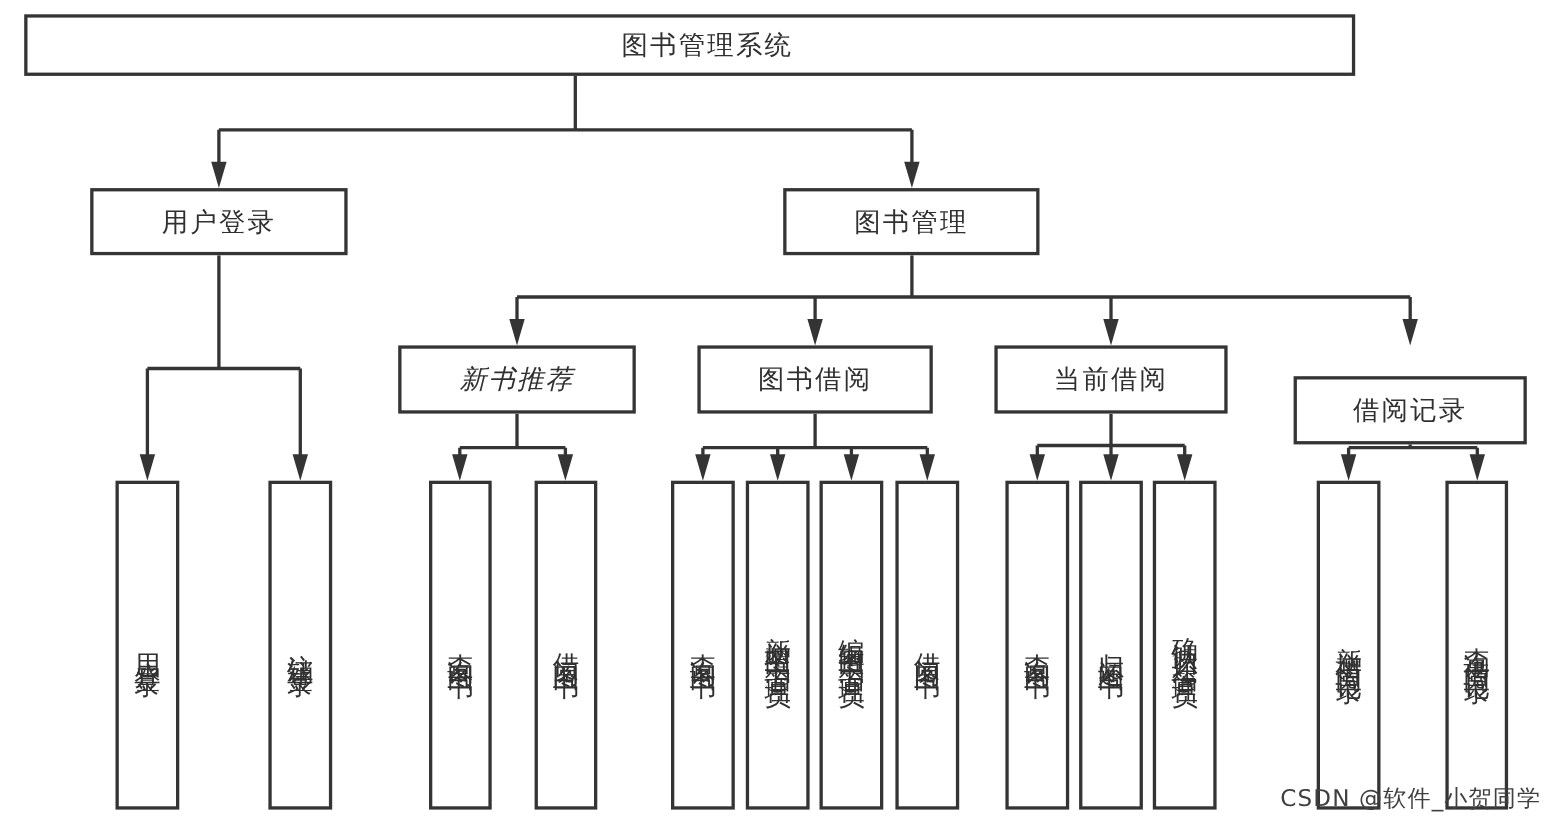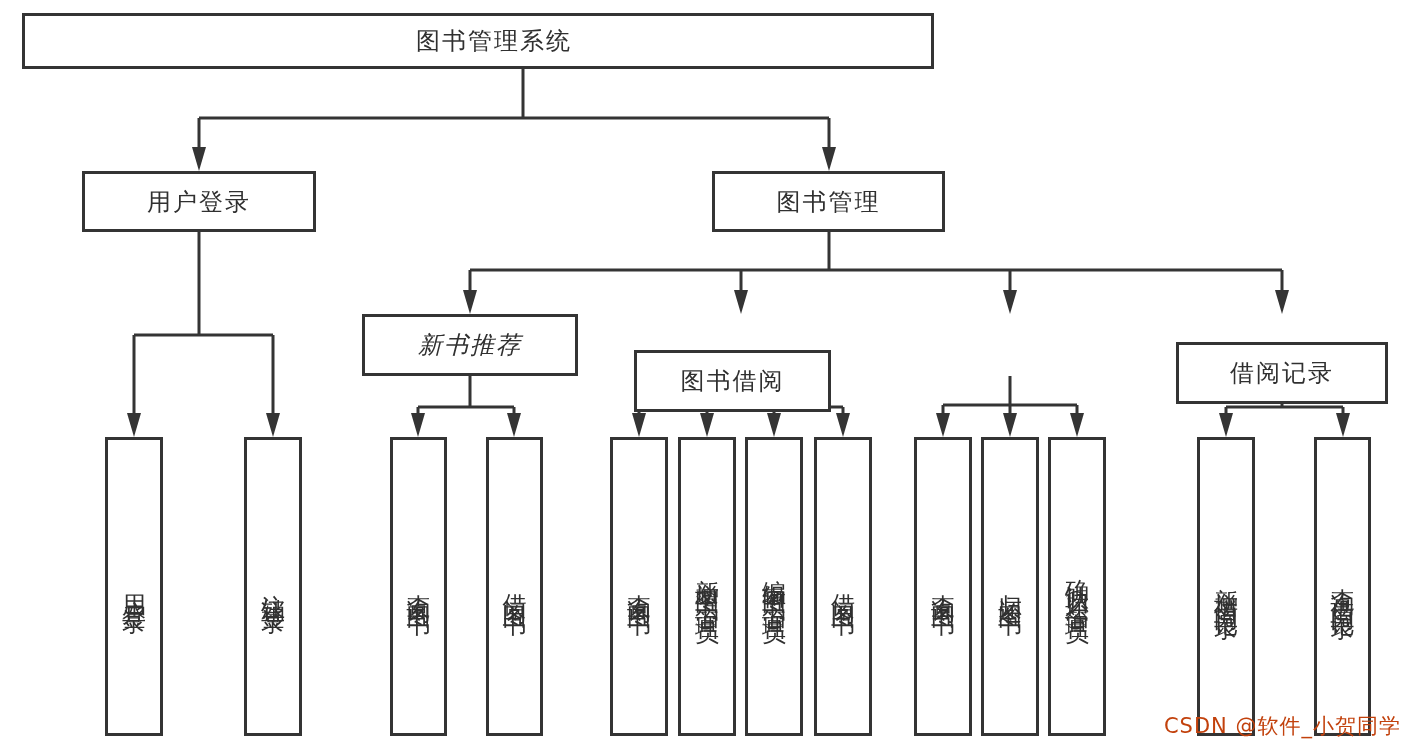--- a/index.html
+++ b/index.html
@@ -35,30 +35,30 @@
     font-size: 24px;
     letter-spacing: 6px;
     line-height: 1;
   }
   .watermark {
     position: absolute;
     right: 4px;
     top: 712px;
     font-size: 21px;
     letter-spacing: 1px;
-    color: #c2410c;
+    color: #404040;
     white-space: nowrap;
     z-index: 5;
   }
   
-  #n-root    { left: 22px;   top: 13px;  width: 912px; height: 56px; padding-left: 32px; }
+  #n-root    { left: 22px;   top: 13px;  width: 1210px; height: 56px; padding-left: 32px; }
   #n-user    { left: 82px;   top: 171px; width: 234px;  height: 61px; }
   #n-book    { left: 712px;  top: 171px; width: 233px;  height: 61px; }
   #n-newbook { left: 362px;  top: 314px; width: 216px;  height: 62px; font-style: italic; }
-  #n-borrow  { left: 634px;  top: 314px; width: 197px;  height: 62px; margin-top: 36px; }
+  #n-borrow  { left: 634px;  top: 314px; width: 214px;  height: 62px; }
   #n-current { left: 904px;  top: 314px; width: 212px;  height: 62px; }
   #n-record  { left: 1176px; top: 314px; width: 212px;  height: 62px; margin-top: 28px; }
   .leaf { top: 437px; height: 299px; width: 58px; }
   #l-a1 { left: 105px; }
   #l-a2 { left: 244px; }
   #l-b1 { left: 390px; width: 57px; }
   #l-b2 { left: 486px; width: 57px; }
   #l-c1 { left: 610px; }
   #l-c2 { left: 678px; }
   #l-c3 { left: 745px; }
@@ -117,20 +117,21 @@
     </g>
   </svg>
 
   <div class="node h" id="n-root">图书管理系统</div>
 
   <div class="node h" id="n-user">用户登录</div>
   <div class="node h" id="n-book">图书管理</div>
 
   <div class="node h" id="n-newbook">新书推荐</div>
   <div class="node h" id="n-borrow">图书借阅</div>
+  <div class="node h" id="n-current">当前借阅</div>
   <div class="node h" id="n-record">借阅记录</div>
 
   <div class="node v leaf" id="l-a1">用户登录</div>
   <div class="node v leaf" id="l-a2">注销登录</div>
 
   <div class="node v leaf" id="l-b1">查询图书</div>
   <div class="node v leaf" id="l-b2">借阅图书</div>
 
   <div class="node v leaf" id="l-c1">查询图书</div>
   <div class="node v leaf" id="l-c2">新增图书（管理员）</div>

